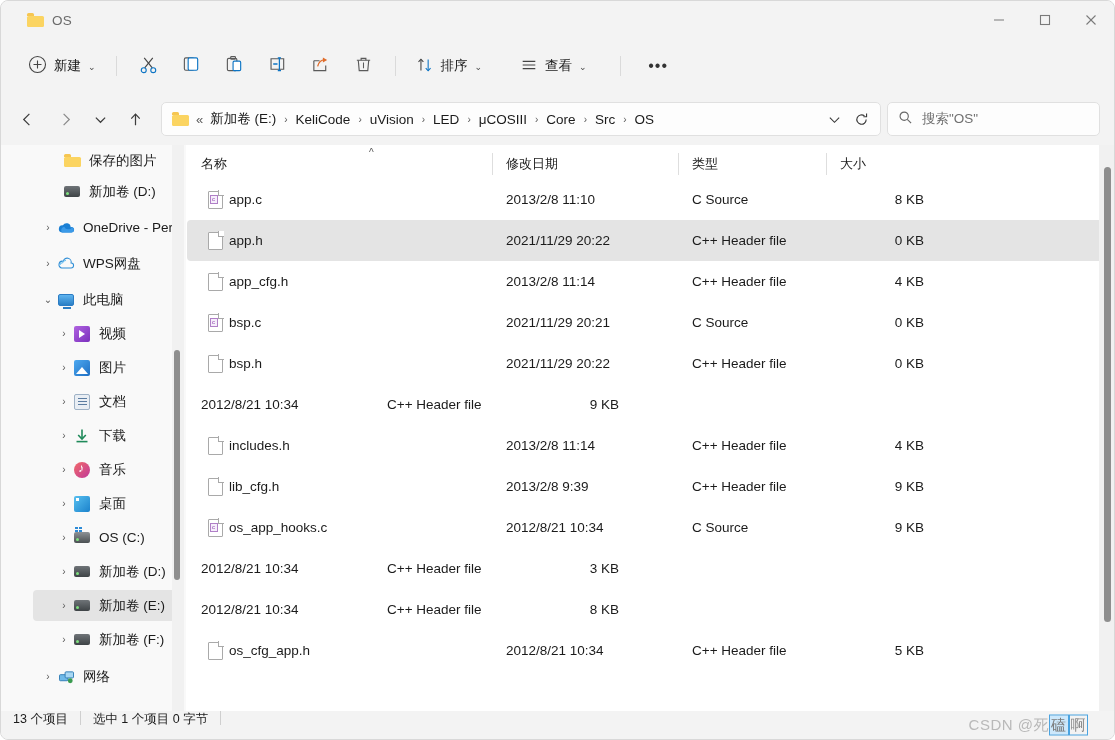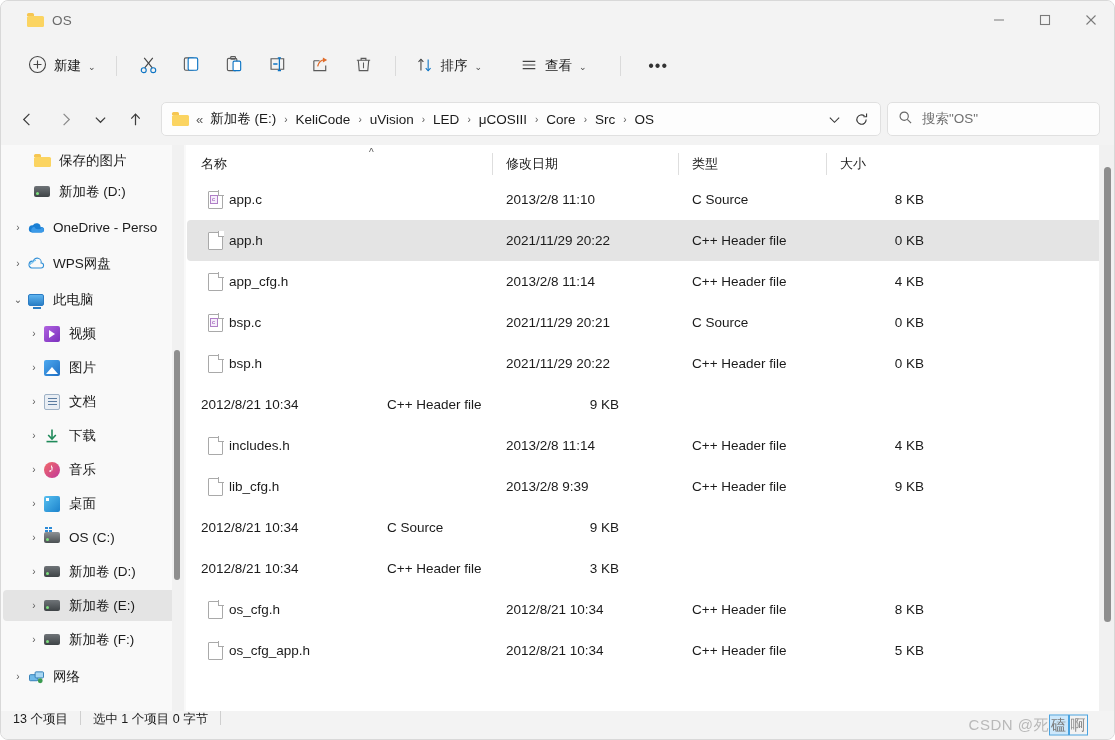--- a/index.html
+++ b/index.html
@@ -143,21 +143,21 @@
 
   
   #sidebar {
     width: 186px;
     flex: 0 0 186px;
     background:#f9f9f9;
     position:relative;
     overflow:hidden;
     border-right:1px solid #ffffff;
   }
-  #sidebar-scroll { position:absolute; inset:0; overflow:hidden; }
+  #sidebar-scroll { position:absolute; inset:0; overflow:hidden;margin-left:30px; }
   .nav-item {
     height: 31px;
     display:flex; align-items:center;
     padding-left: 6px;
     font-size:13.5px; color:#1b1b1b;
     white-space:nowrap;
     border-radius:4px;
     margin: 0 4px 0 2px;
   }
   .nav-item.selected { background:#e4e4e4; }
@@ -796,39 +796,40 @@
                 <span class="corner"></span>
               </span>
             <span>lib_cfg.h</span>
           </div>
           <div class="cell cell-date">2013/2/8 9:39</div>
           <div class="cell cell-type">C++ Header file</div>
           <div class="cell cell-size">9 KB</div>
         </div>
 
         <div class="frow">
+          <div class="cell cell-name">
+            <span class="fileico csrc">
+                <span class="pg"></span>
+                <span class="badge">c</span>
+                <span class="corner"></span>
+              </span>
+            <span>os_app_hooks.c</span>
+          </div>
           <div class="cell cell-date">2012/8/21 10:34</div>
           <div class="cell cell-type">C Source</div>
           <div class="cell cell-size">9 KB</div>
         </div>
 
         <div class="frow">
           <div class="cell cell-date">2012/8/21 10:34</div>
           <div class="cell cell-type">C++ Header file</div>
           <div class="cell cell-size">3 KB</div>
         </div>
 
         <div class="frow">
-          <div class="cell cell-name">
-            <span class="fileico">
-                <span class="pg"></span>
-                <span class="corner"></span>
-              </span>
-            <span>os_cfg.h</span>
-          </div>
           <div class="cell cell-date">2012/8/21 10:34</div>
           <div class="cell cell-type">C++ Header file</div>
           <div class="cell cell-size">8 KB</div>
         </div>
 
         <div class="frow">
           <div class="cell cell-name">
             <span class="fileico">
                 <span class="pg"></span>
                 <span class="corner"></span>

